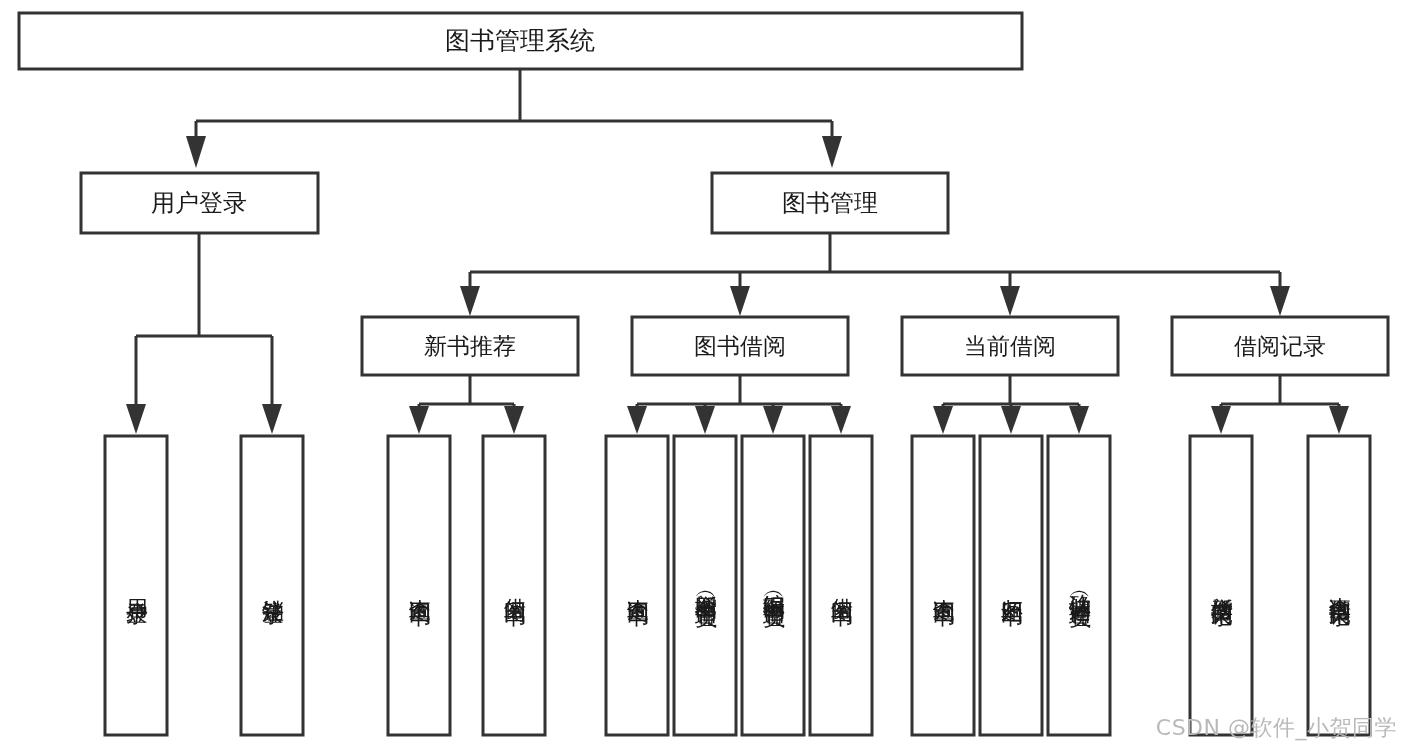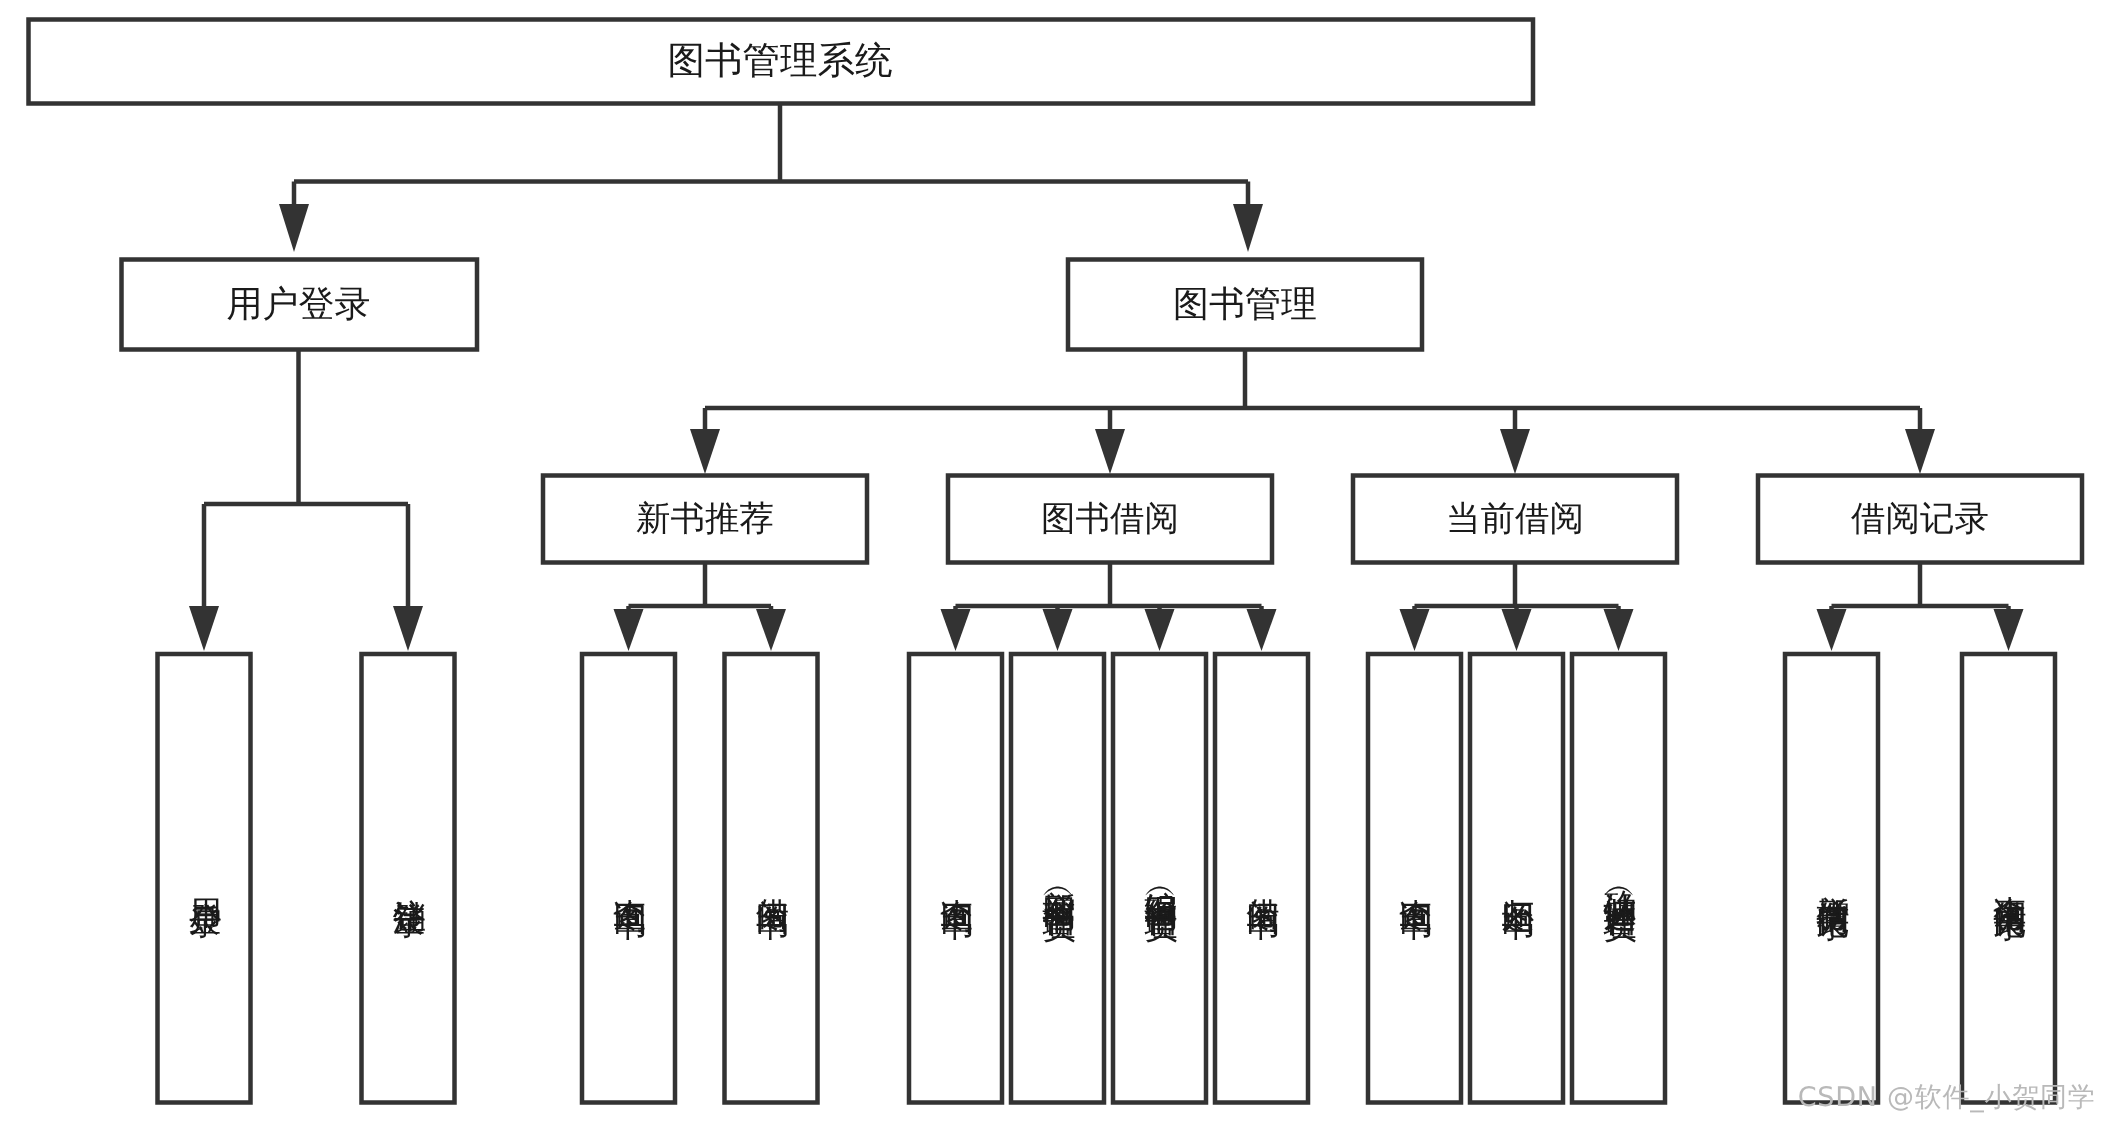--- a/index.html
+++ b/index.html
@@ -10,21 +10,21 @@
   .box-rect{fill:#ffffff;stroke:#333333;stroke-width:3;}
   .link-line{stroke:#333333;stroke-width:3;fill:none;stroke-linecap:butt;}
   .arrow-head{fill:#333333;stroke:none;}
   .node-label{fill:#1a1a1a;font-family:"DejaVu Sans","Liberation Sans",sans-serif;
               text-anchor:middle;dominant-baseline:middle;}
   .label-root{font-size:25px;}
   .label-l2{font-size:24px;}
   .label-l3{font-size:23px;}
   .label-leaf{font-size:22px;}
   .vert-leaf{writing-mode:vertical-rl;text-orientation:upright;letter-spacing:2px;}
-  .watermark{position:absolute;right:8px;bottom:4px;font-size:18px;color:#b9b9b9;
+  .watermark{position:absolute;right:8px;bottom:4px;font-size:22px;color:#b9b9b9;
              font-family:"DejaVu Sans","Liberation Sans",sans-serif;white-space:nowrap;
              letter-spacing:0.5px;}
 </style>
 </head>
 <body>
 
 <div id="diagram-root">
 
   <svg class="canvas" viewBox="0 0 1405 747">
 

